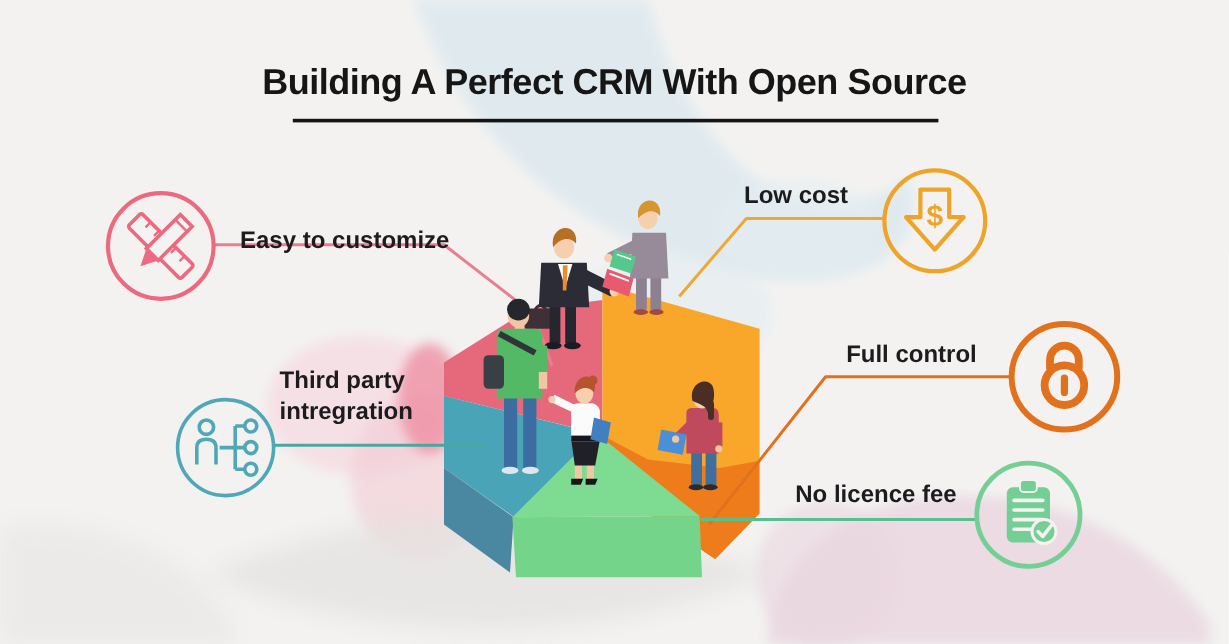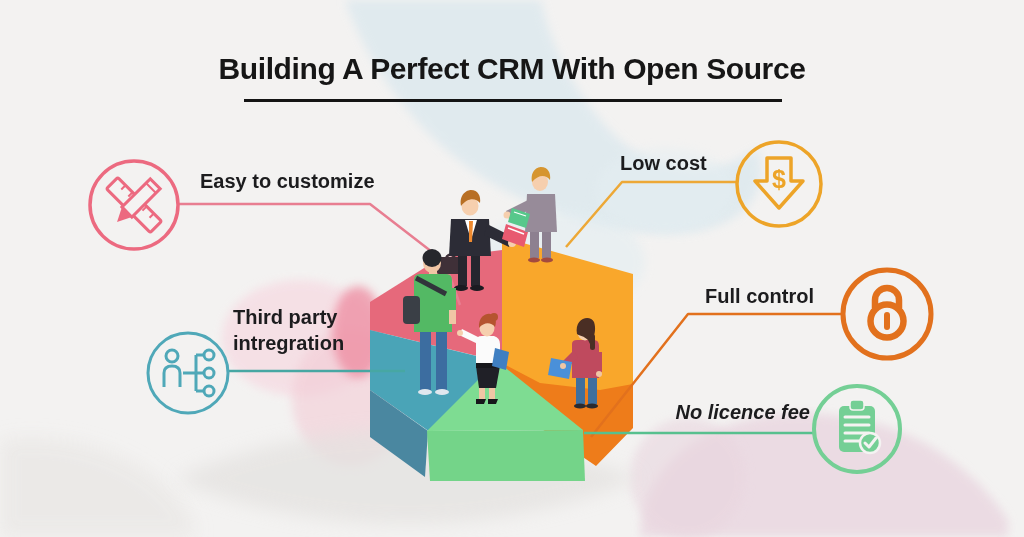--- a/index.html
+++ b/index.html
@@ -19,25 +19,25 @@
   }
   .title-underline{
     position:absolute;left:244px;top:99px;width:538px;height:3px;
     background:#141414;
   }
   .feature-label{
     position:absolute;
     font-size:20px;font-weight:700;line-height:1.3;
     color:#1c1c1e;
   }
-  .lbl-easy{left:200px;top:168px;width:220px;}
+  .lbl-easy{left:200px;top:188px;width:220px;}
   .lbl-third{left:233px;top:304px;width:136px;}
   .lbl-low{left:620px;top:150px;width:100px;text-align:left;}
   .lbl-full{left:684px;top:283px;width:130px;text-align:right;}
-  .lbl-nofee{left:650px;top:399px;width:160px;text-align:right;font-style:italic;}
+  .lbl-nofee{left:650px;top:399px;width:160px;text-align:center;}
   .icon-badge{position:absolute;}
 </style>
 </head>
 <body>
 
 <div class="canvas">
 
   <svg class="layer" width="1024" height="537" viewBox="0 0 1024 537" aria-label="Isometric 3D pie chart with five business people standing on its colored segments">
     <defs>
       <filter id="soft" x="-40%" y="-40%" width="180%" height="180%">

